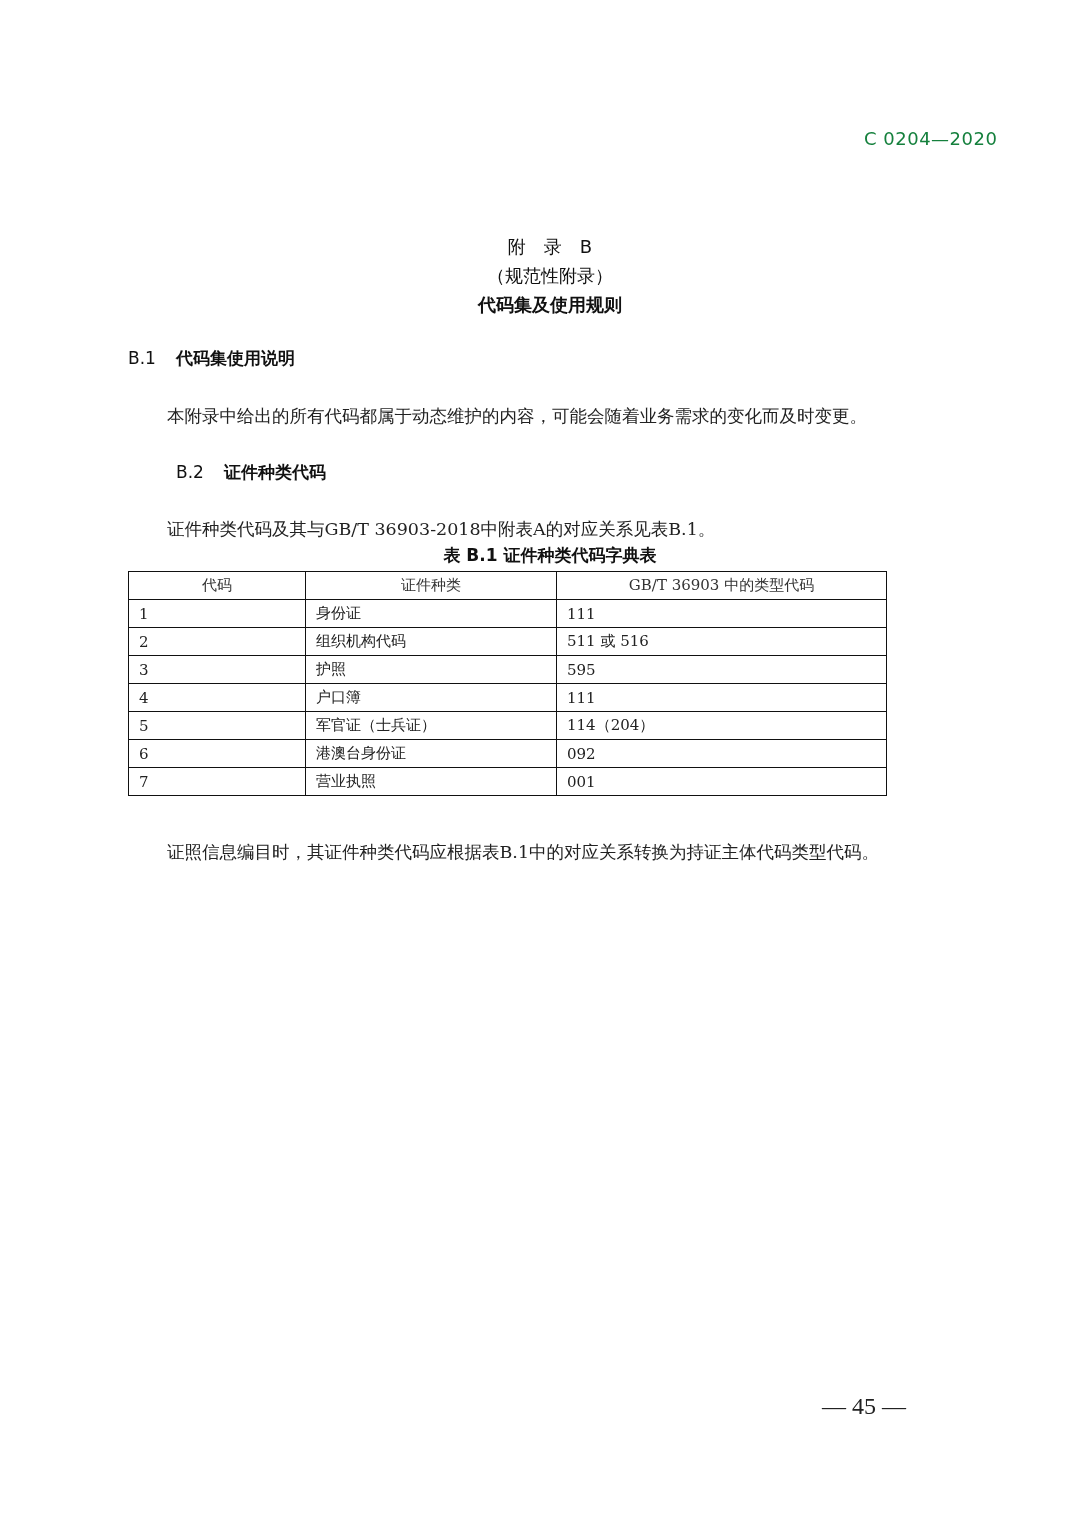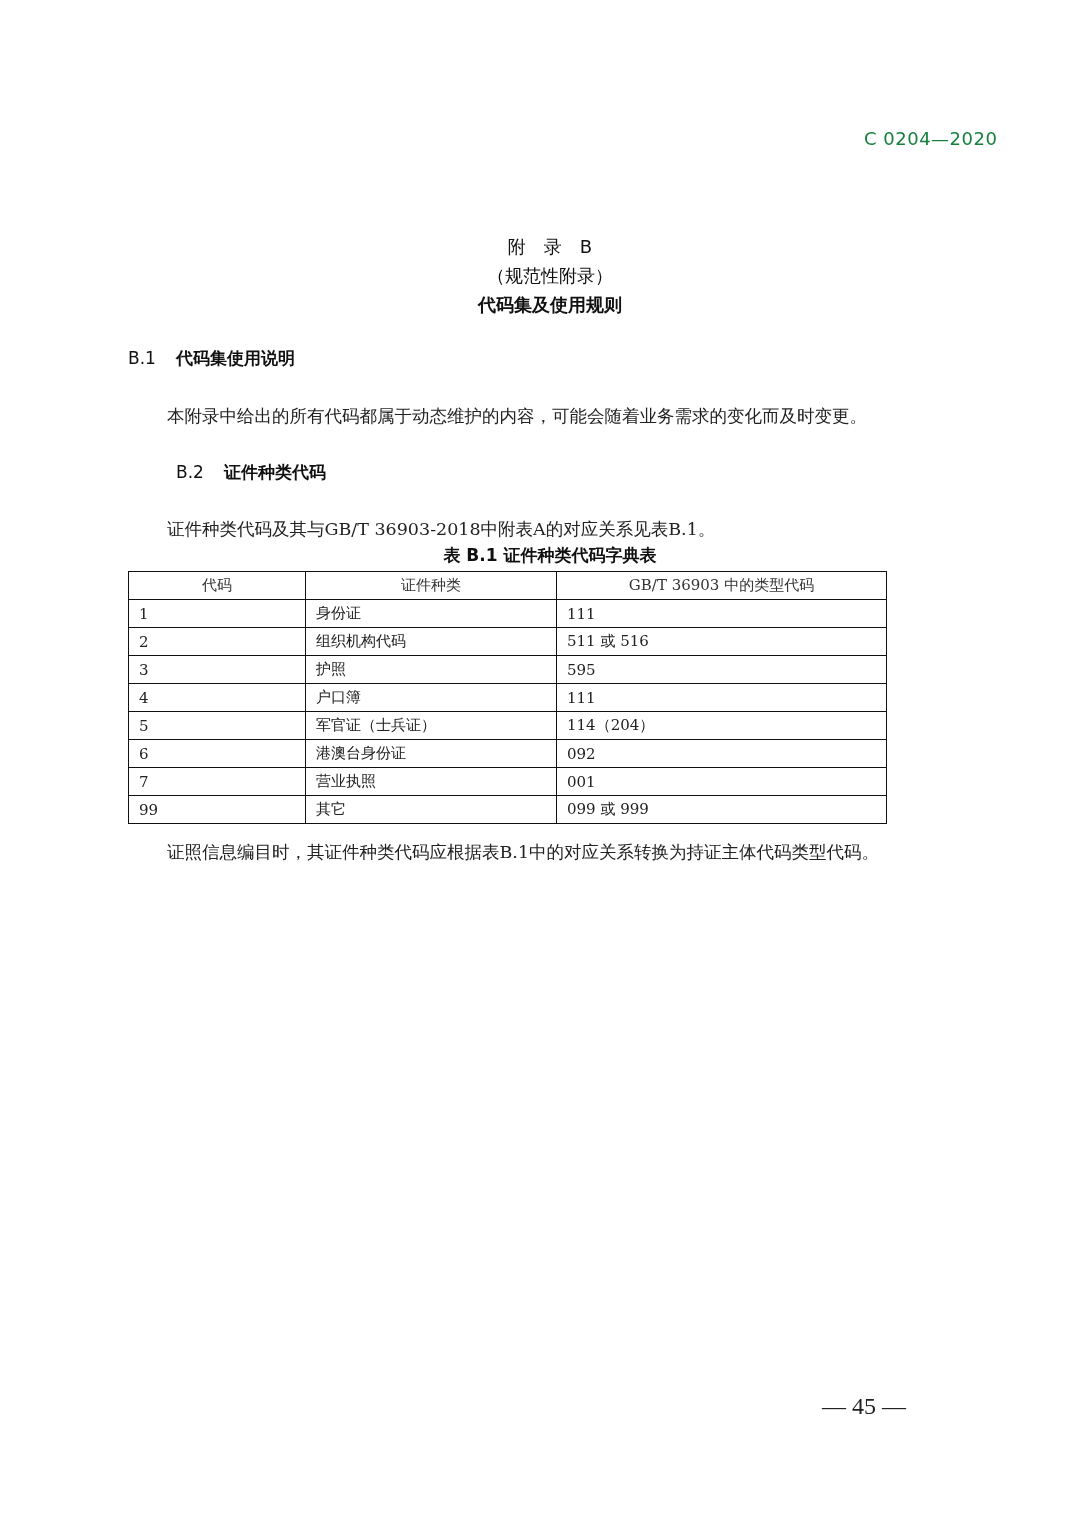--- a/index.html
+++ b/index.html
@@ -112,23 +112,18 @@
     <tr>
       <td>6</td>
       <td>港澳台身份证</td>
       <td>092</td>
     </tr>
     <tr>
       <td>7</td>
       <td>营业执照</td>
       <td>001</td>
     </tr>
-    <tr>
-      <td>99</td>
-      <td>其它</td>
-      <td>099 或 999</td>
-    </tr>
   </tbody>
 </table>
 
 <div class="abs para" style="top:840px;">证照信息编目时，其证件种类代码应根据表B.1中的对应关系转换为持证主体代码类型代码。</div>
 
 <div class="abs page-num">— 45 —</div>
 
 </body></html>

